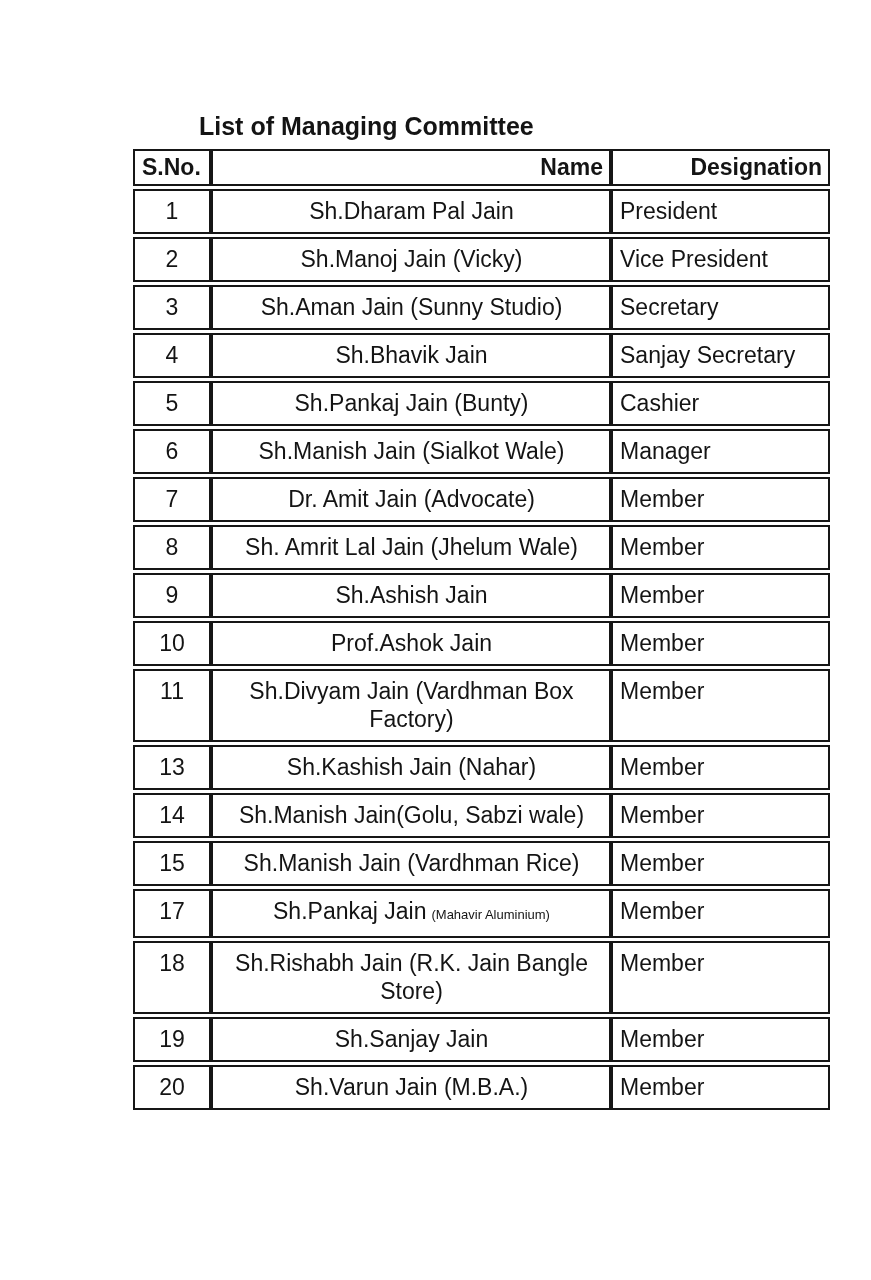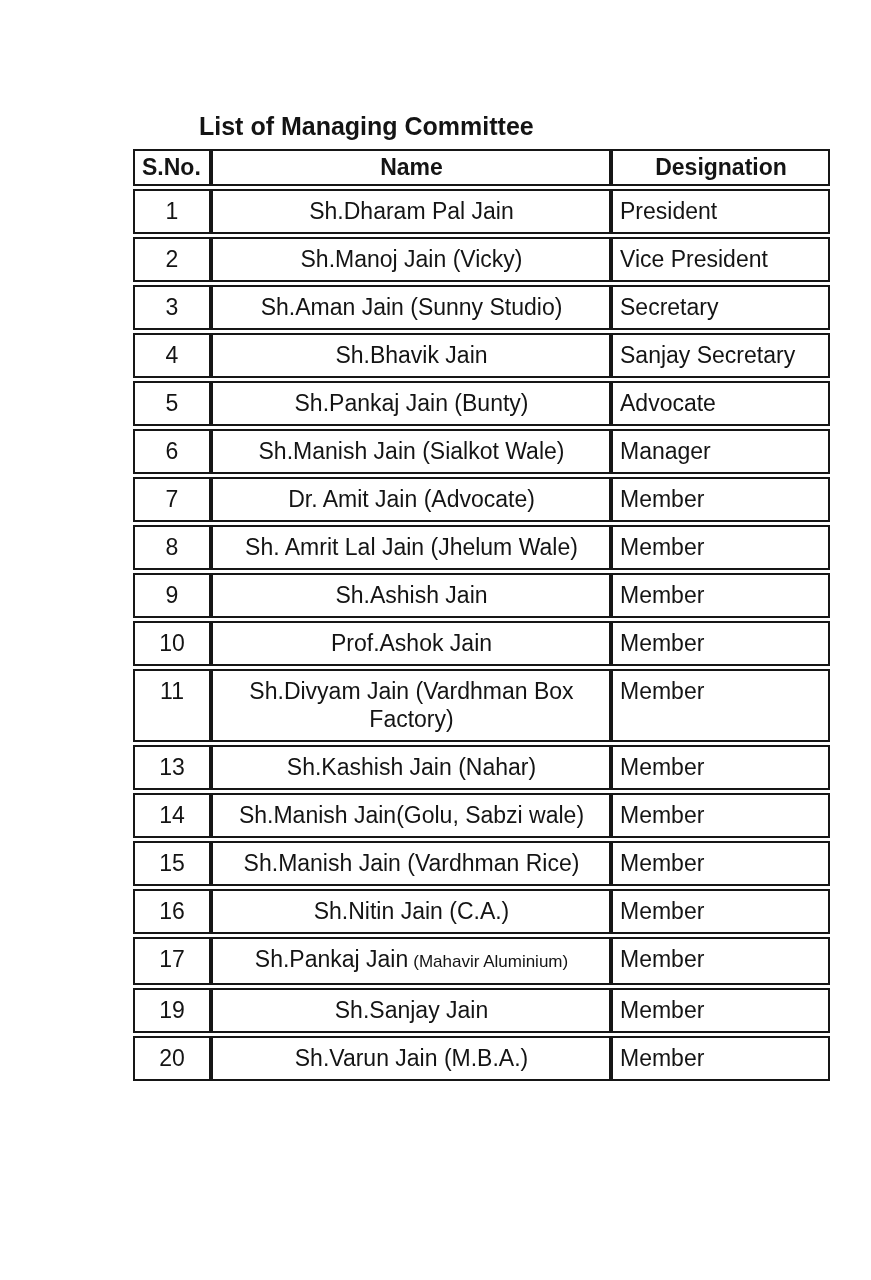--- a/index.html
+++ b/index.html
@@ -40,34 +40,34 @@
   th, td {
     border: 2px solid #161616;
     vertical-align: top;
     font-size: 23px;
     line-height: 28px;
     padding: 6px 6px 7px 7px;
     overflow: hidden;
   }
   th {
     font-weight: 700;
-    text-align: center;
+    text-align: right;
     padding-top: 2px;
     padding-bottom: 3px;
   }
   th.sno { text-align: left; padding-left: 7px; }
   td.sno {
     text-align: center;
     padding-left: 2px;
     padding-right: 2px;
   }
   td.name { text-align: center; }
   td.designation { text-align: left; margin-top: 18px; }
   .small-suffix {
-    font-size: 17px;
+    font-size: 13px;
     margin-left: 5px;
   }
 </style>
 </head>
 <body>
 
 <h1 class="doc-title">List of Managing Committee</h1>
 
 <table class="committee">
   <colgroup>
@@ -99,21 +99,21 @@
         <td class="designation">Secretary</td>
       </tr>
       <tr>
         <td class="sno">4</td>
         <td class="name"><span>Sh.Bhavik Jain</span></td>
         <td class="designation">Sanjay Secretary</td>
       </tr>
       <tr>
         <td class="sno">5</td>
         <td class="name"><span>Sh.Pankaj Jain (Bunty)</span></td>
-        <td class="designation">Advocate</td>
+        <td class="designation">Cashier</td>
       </tr>
       <tr>
         <td class="sno">6</td>
         <td class="name"><span>Sh.Manish Jain (Sialkot Wale)</span></td>
         <td class="designation">Manager</td>
       </tr>
       <tr>
         <td class="sno">7</td>
         <td class="name"><span>Dr. Amit Jain (Advocate)</span></td>
         <td class="designation">Member</td>
@@ -147,27 +147,27 @@
         <td class="sno">14</td>
         <td class="name"><span>Sh.Manish Jain(Golu, Sabzi wale)</span></td>
         <td class="designation">Member</td>
       </tr>
       <tr>
         <td class="sno">15</td>
         <td class="name"><span>Sh.Manish Jain (Vardhman Rice)</span></td>
         <td class="designation">Member</td>
       </tr>
       <tr>
-        <td class="sno">16</td>
-        <td class="name"><span>Sh.Nitin Jain (C.A.)</span></td>
+        <td class="sno">17</td>
+        <td class="name"><span>Sh.Pankaj Jain</span><span class="small-suffix">(Mahavir Aluminium)</span></td>
         <td class="designation">Member</td>
       </tr>
       <tr>
-        <td class="sno">17</td>
-        <td class="name"><span>Sh.Pankaj Jain</span><span class="small-suffix">(Mahavir Aluminium)</span></td>
+        <td class="sno">18</td>
+        <td class="name"><span>Sh.Rishabh Jain (R.K. Jain Bangle Store)</span></td>
         <td class="designation">Member</td>
       </tr>
       <tr>
         <td class="sno">19</td>
         <td class="name"><span>Sh.Sanjay Jain</span></td>
         <td class="designation">Member</td>
       </tr>
       <tr>
         <td class="sno">20</td>
         <td class="name"><span>Sh.Varun Jain (M.B.A.)</span></td>

